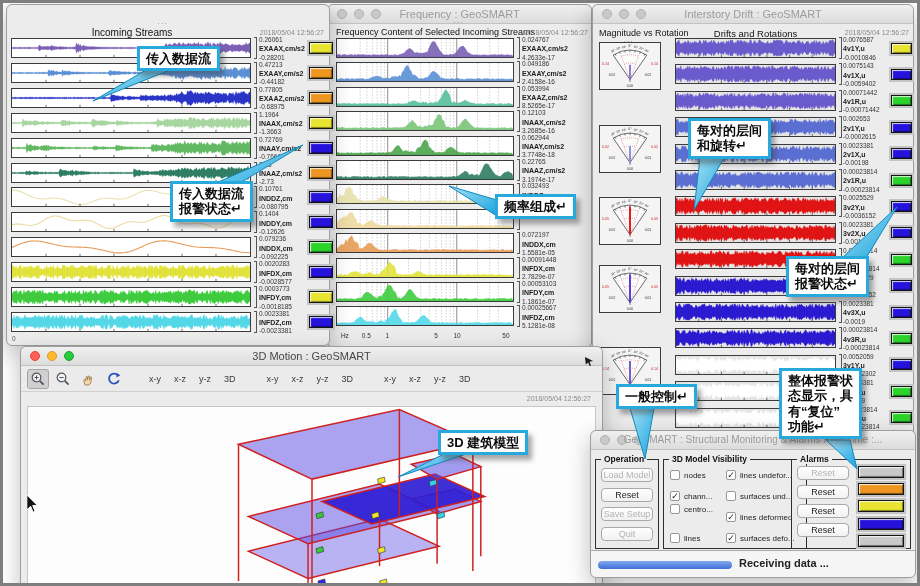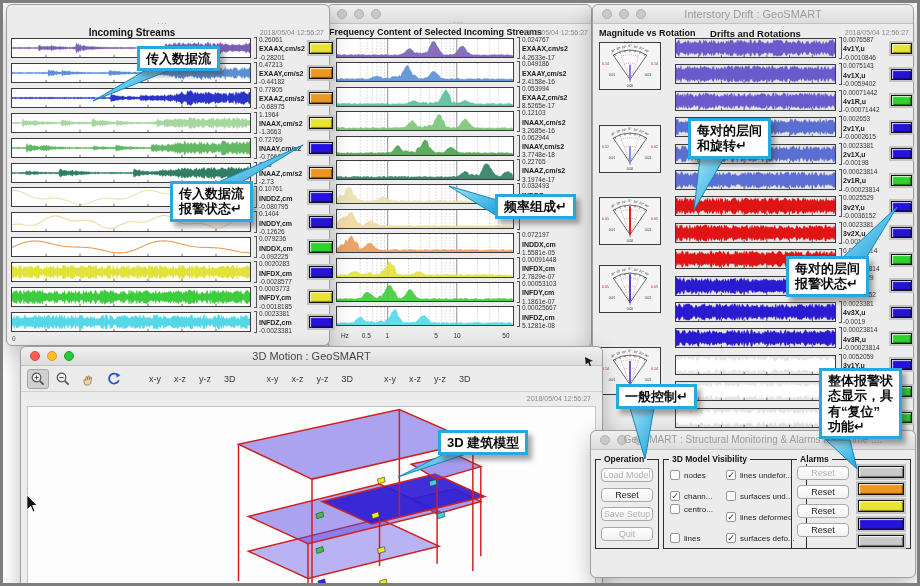--- a/index.html
+++ b/index.html
@@ -8,21 +8,21 @@
 .frame{position:absolute;inset:0;border:3px solid #7e7e7e;z-index:60;pointer-events:none}
 .win{position:absolute;background:#ececec;border:1px solid #9e9e9e;border-radius:6px;box-shadow:0 8px 22px rgba(0,0,0,.25)}
 .titlebar{position:absolute;left:0;right:0;top:0;height:19px;border-radius:6px 6px 0 0;background:linear-gradient(#f0f0f0,#dcdcdc);border-bottom:1px solid #c2c2c2}
 .title{position:absolute;left:0;right:0;top:3px;text-align:center;font-size:11px;color:#9b9b9b;white-space:nowrap;overflow:hidden}
 .win.active .title{color:#474747}
 .dots{position:absolute;left:9px;top:4px;display:flex;gap:7px}
 .dot{width:10px;height:10px;border-radius:50%;background:#c9c9c9;border:1px solid #b0b0b0}
 .win.active .dot.r{background:#ff5f57;border-color:#e0443e}
 .win.active .dot.y{background:#febc2e;border-color:#d89c20}
 .win.active .dot.g{background:#28c840;border-color:#1da32f}
-.hdr-title{position:absolute;font-weight:bold;font-size:10px;color:#111;white-space:nowrap}
+.hdr-title{position:absolute;font-weight:normal;font-size:10px;color:#111;white-space:nowrap}
 .stamp{position:absolute;font-size:7px;color:#8a8a8a;white-space:nowrap}
 .dots3{position:absolute;font-size:8px;color:#9a9a9a;letter-spacing:1px}
 .rowplot{position:absolute;background:#fff;border:1px solid #3c3c3c}
 .rowplot svg{display:block;width:100%;height:100%}
 .rowlabel{position:absolute;font-size:6.5px;color:#333;line-height:1.3;white-space:nowrap}
 .rowlabel .nm{font-weight:bold;font-size:7px;color:#1c1c1c}
 .bracket{position:absolute;width:3px;border:1px solid #555;border-left:none}
 .led{position:absolute;border:1px solid #141414;box-shadow:inset 1px 1px 1px rgba(255,255,255,.8),inset -1px -1px 1px rgba(0,0,0,.45),0 0 0 2px #c4c4c4,1px 1px 1px rgba(0,0,0,.3)}
 .axis0{position:absolute;font-size:6.5px;color:#555}
 .freq-axis span{position:absolute;font-size:6.5px;color:#333;transform:translateX(-50%)}
@@ -302,20 +302,21 @@
     </div>
   </section>
 
 <section class="win" id="win-frequency" style="left:327px;top:4px;width:265px;height:344px;z-index:2">
   <div class="titlebar">
     <div class="dots">
         <span class="dot"></span>
         <span class="dot"></span>
         <span class="dot"></span>
       </div>
+    <div class="title">Frequency : GeoSMART</div>
   </div>
   <div class="hdr-title" style="left:0;width:215px;top:22px;text-align:center;font-size:9px">Frequency Content of Selected Incoming Streams</div>
   <div class="dots3" style="left:125px;top:13px">···</div>
   <div class="stamp" style="right:3px;top:24px">2018/05/04 12:56:27</div>
   <div id="freq-rows"></div>
   <div class="freq-axis" id="freq-axis">
       <span style="left: 16.9px; top: 327px;">Hz</span>
       <span style="left: 38.26px; top: 327px;">0.5</span>
       <span style="left: 59.264px; top: 327px;">1</span>
       <span style="left: 108.036px; top: 327px;">5</span>
@@ -1329,20 +1330,24 @@
         <div class="btn" style="left:5px;top:25px;width:52px;height:14px">Reset</div>
         <div class="btn" style="left:5px;top:44px;width:52px;height:14px">Reset</div>
         <div class="btn" style="left:5px;top:63px;width:52px;height:14px">Reset</div>
         <div class="swatch" style="left:66px;top:6px;width:46px;height:12px;background:#c9c9c9"></div>
         <div class="swatch" style="left:66px;top:23.2px;width:46px;height:12px;background:#ed9722"></div>
         <div class="swatch" style="left:66px;top:40.4px;width:46px;height:12px;background:#e8e431"></div>
         <div class="swatch" style="left:66px;top:57.599999999999994px;width:46px;height:12px;background:#2513dc"></div>
         <div class="swatch" style="left:66px;top:74.8px;width:46px;height:12px;background:#c9c9c9"></div>
       </div>
   </div>
+  <div class="pstrip">
+    <div class="pbar" id="progress-bar" style="width: 134px;"></div>
+    <div class="ptext">Receiving data ...</div>
+  </div>
 </section>
 
 <svg class="tails" id="tails-svg" width="920" height="586" viewBox="0 0 920 586">
   <defs>
     <linearGradient id="tailg" x1="0" y1="0" x2="1" y2="1">
       <stop offset="0" stop-color="#a8e2f6"></stop>
         <stop offset="1" stop-color="#18a3dd"></stop>
     </linearGradient>
   </defs>
 <polygon points="146,70 170,70 93,101" fill="url(#tailg)" stroke="#1089be" stroke-width="1"></polygon>
@@ -1366,21 +1371,21 @@
       <div>频率组成↵</div>
     </div>
     <div class="callout" style="left:688px;top:118px">
       <div>每对的层间</div>
       <div>和旋转↵</div>
     </div>
     <div class="callout" style="left:786px;top:256px">
       <div>每对的层间</div>
       <div>报警状态↵</div>
     </div>
-    <div class="callout" style="left:819px;top:368px">
+    <div class="callout" style="left:779px;top:368px">
       <div>整体报警状</div>
       <div>态显示，具</div>
       <div>有“复位”</div>
       <div>功能↵</div>
     </div>
     <div class="callout" style="left:616px;top:384px">
       <div>一般控制↵</div>
     </div>
     <div class="callout" style="left:438px;top:430px">
       <div>3D 建筑模型</div>

